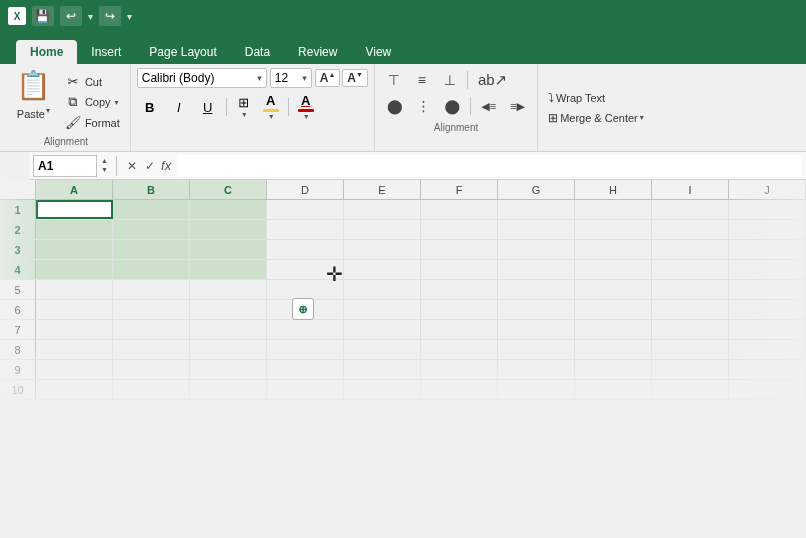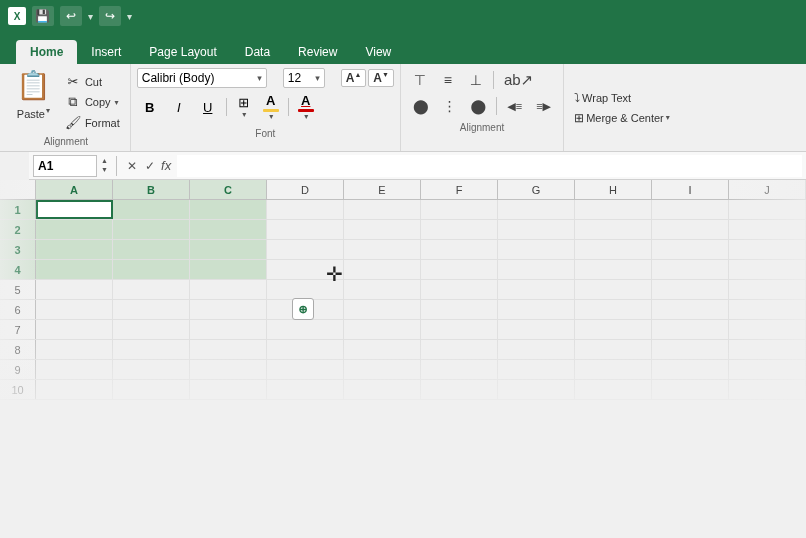--- a/index.html
+++ b/index.html
@@ -147,21 +147,21 @@
     .font-group {
       display: flex;
       flex-direction: column;
       gap: 3px;
       padding: 4px 6px;
       border-right: 1px solid #d8d8d8;
     }
     .font-row1 {
       display: flex;
       align-items: center;
-      gap: 16px;
+      gap: 3px;
     }
     .font-select {
       border: 1px solid #c0c0c0;
       background: white;
       padding: 2px 4px;
       font-size: 12px;
       width: 130px;
       cursor: pointer;
       display: flex;
       align-items: center;
@@ -553,21 +553,20 @@
         <span class="color-dropdown">▾</span>
       </div>
       <div class="separator"></div>
 
       <div class="color-btn">
         <span class="color-btn-text" style="font-size:13px;text-decoration:underline;text-decoration-color:#cc0000">A</span>
         <div class="color-bar" style="background:#cc0000"></div>
         <span class="color-dropdown">▾</span>
       </div>
     </div>
-    <div class="ribbon-group-label">Font</div>
   </div>
 
   <div class="align-group">
     <div class="align-row">
       <button class="align-btn" title="Top Align">⊤</button>
       <button class="align-btn" title="Middle Align">≡</button>
       <button class="align-btn" title="Bottom Align">⊥</button>
       <div class="separator"></div>
       <button class="align-btn" title="Orientation" style="font-size:15px">ab↗</button>
     </div>

